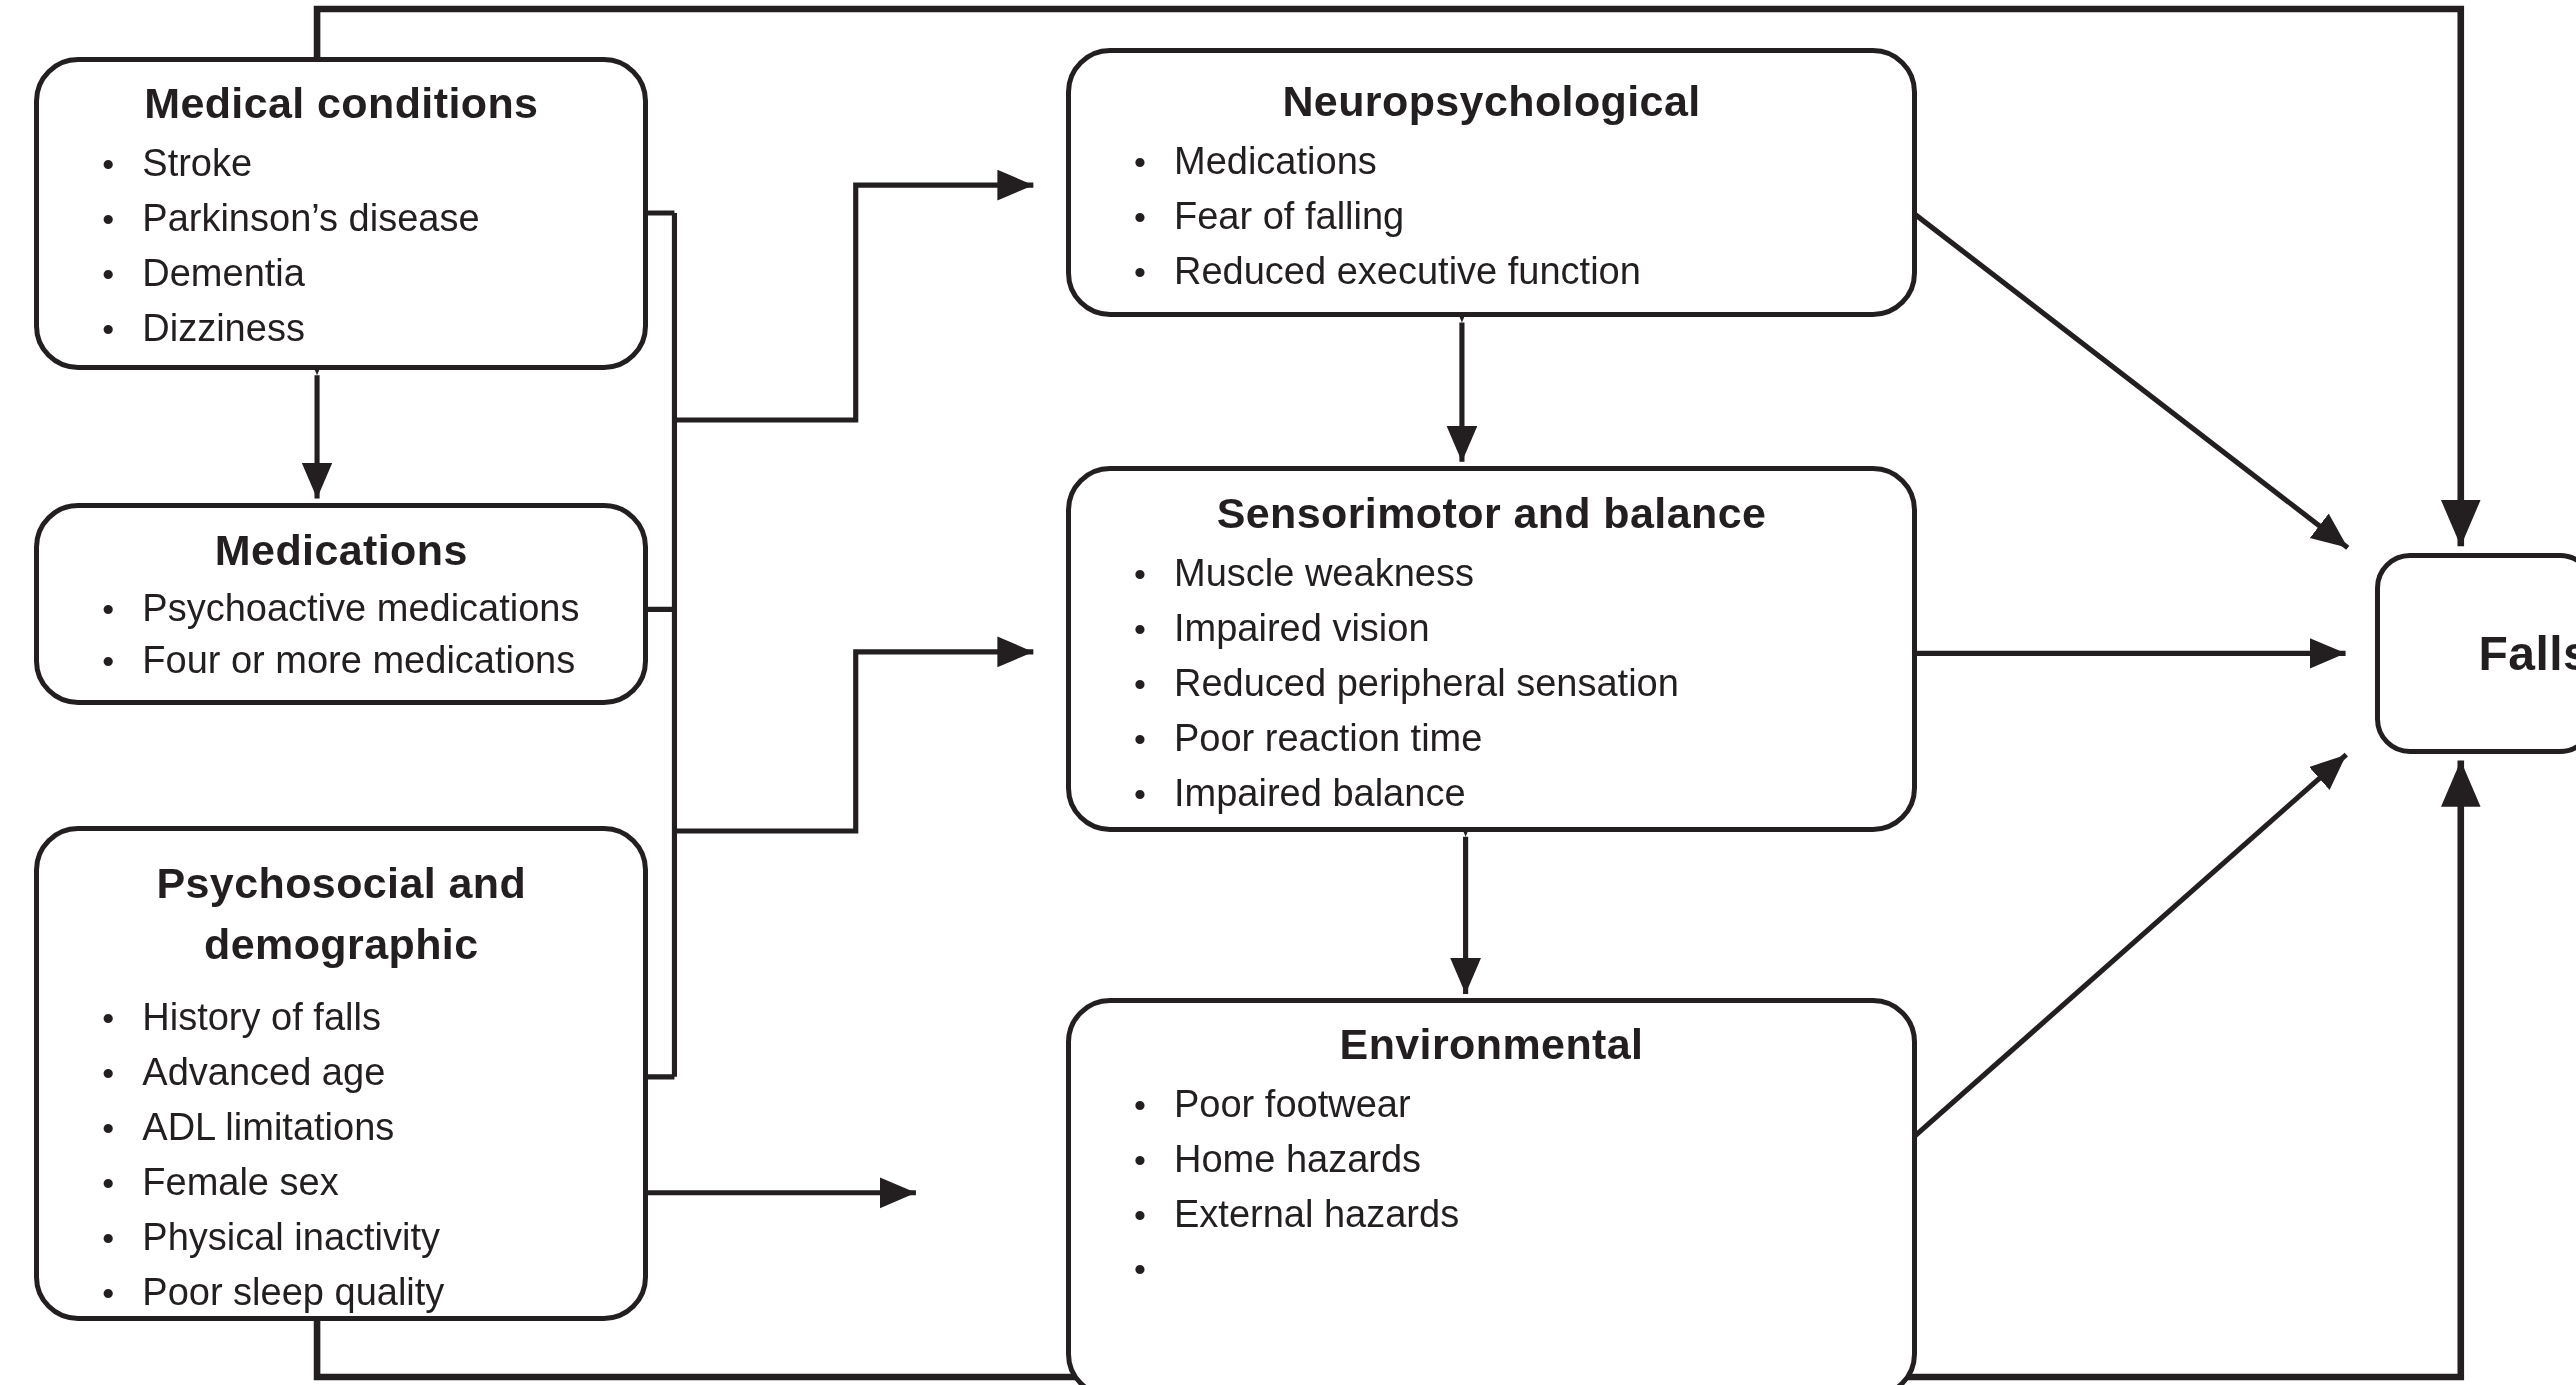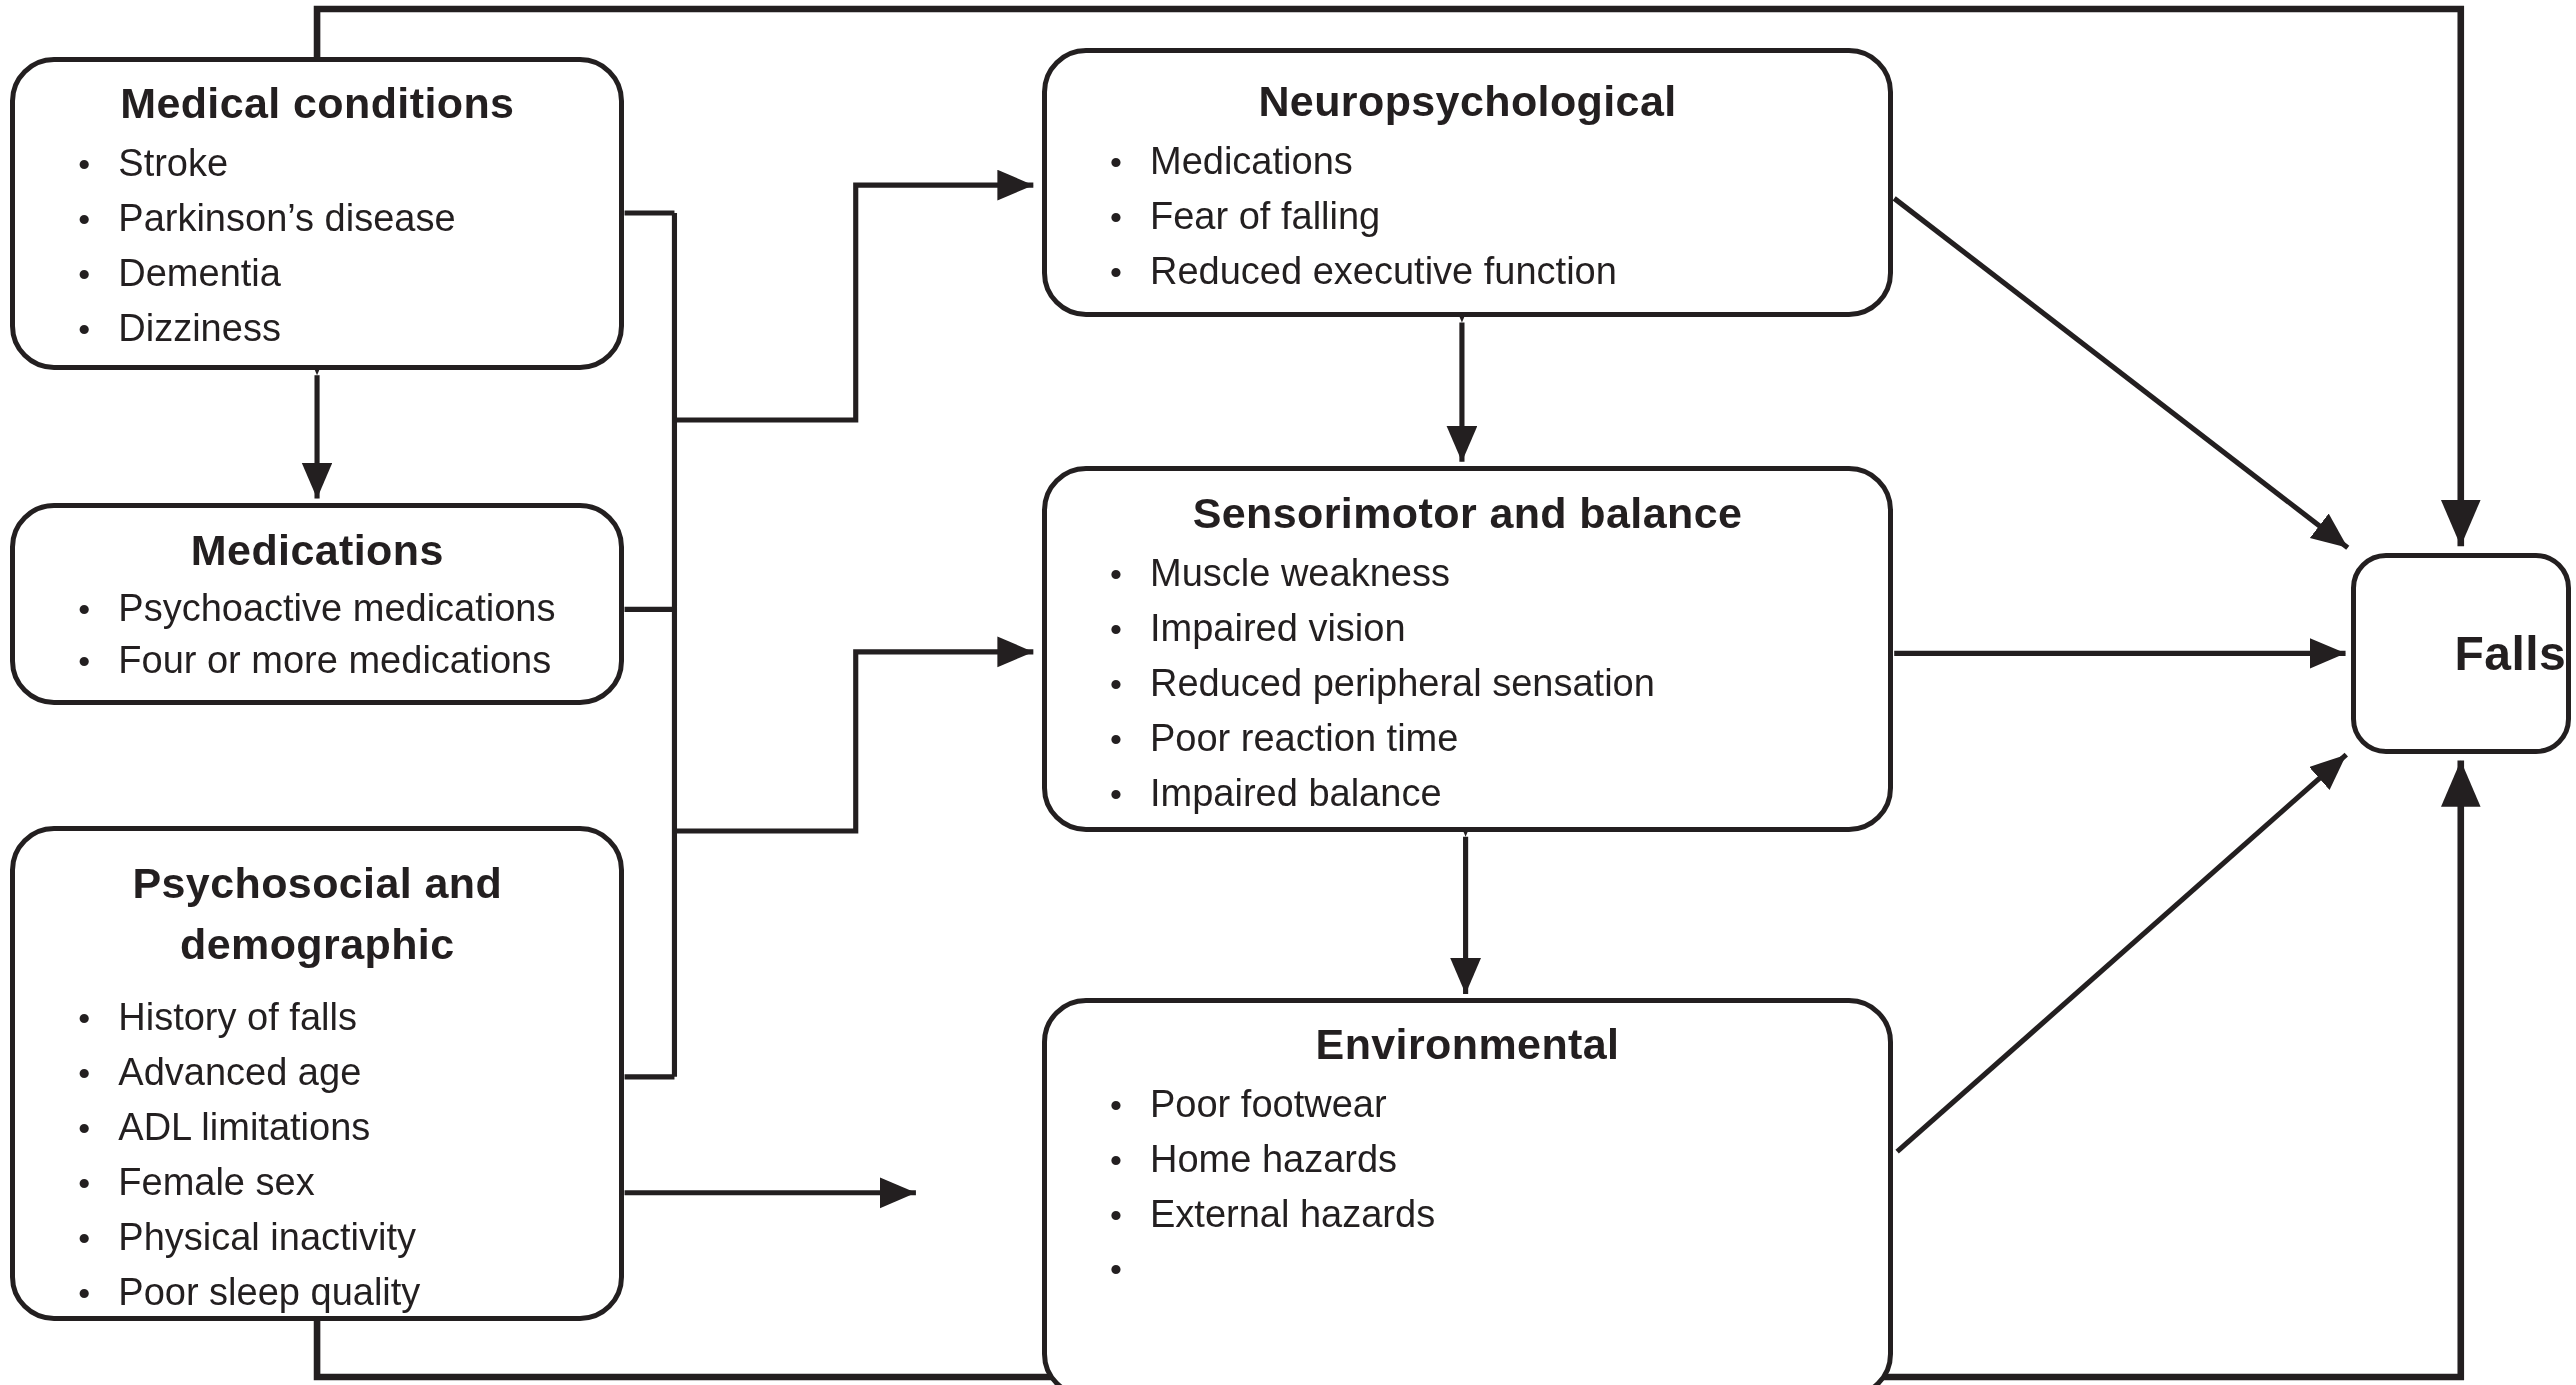--- a/index.html
+++ b/index.html
@@ -16,20 +16,21 @@
     position:absolute; left:0; top:0; width:2576px; height:1386px;
   }
   .node{
     position:absolute;
     background:#fff;
     border:5.9px solid var(--line);
     border-radius:44px;
     box-sizing:border-box;
     display:flex;
     flex-direction:column;
+    margin-left:24px;
   }
   .node-title{
     font-weight:bold;
     font-size:43px;
     line-height:53px;
     text-align:center;
     letter-spacing:0.4px;
   }
   .items{
     list-style:none;

